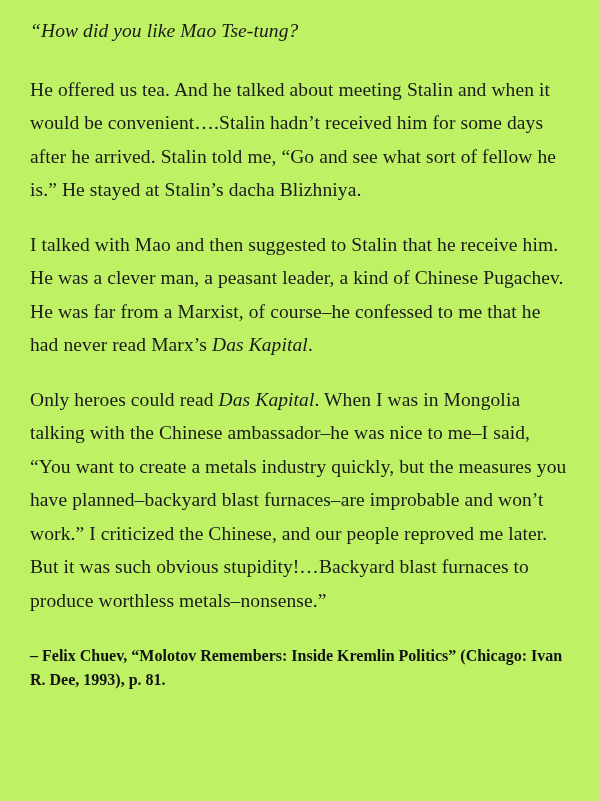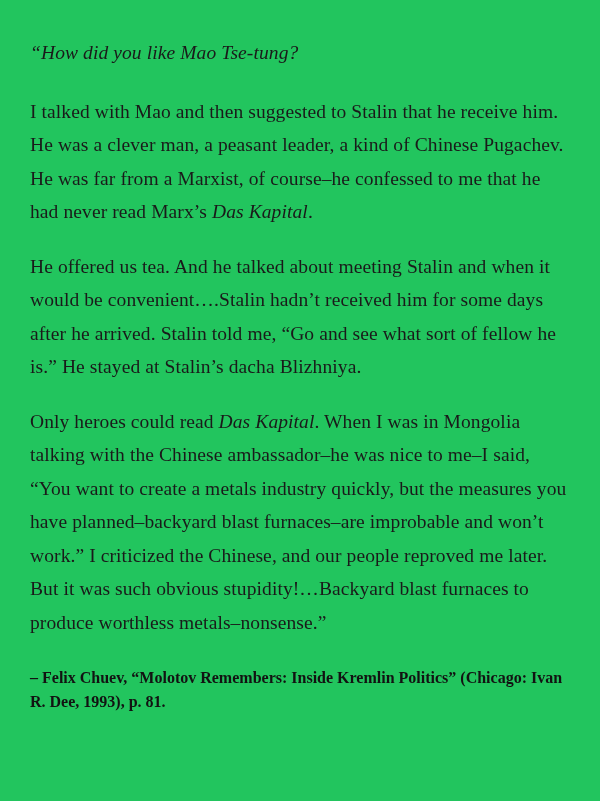--- a/index.html
+++ b/index.html
@@ -11,22 +11,22 @@
     width: 600px;
     height: 801px;
     font-family: "Liberation Serif", "DejaVu Serif", serif;
     color: #1c1c1c;
     overflow: hidden;
   }
   .page {
     box-sizing: border-box;
     width: 600px;
     height: 801px;
-    padding: 36px 30px 10px 30px;
-    background: #22c55e;
+    padding: 14px 30px 10px 30px;
+    background: #bef264;
   }
   .para {
     font-size: 19.5px;
     line-height: 1.72;
     margin: 0 0 21px 0;
     letter-spacing: 0.1px;
     color: #1a1a1a;
   }
   .para.quote-lead {
     font-style: italic;
@@ -43,21 +43,21 @@
     font-style: italic;
   }
 </style>
 </head>
 <body>
 
 <div class="page">
 
   <p class="para quote-lead">“How did you like Mao Tse-tung?</p>
 
+  <p class="para">He offered us tea. And he talked about meeting Stalin and when it would be convenient….Stalin hadn’t received him for some days after he arrived. Stalin told me, “Go and see what sort of fellow he is.” He stayed at Stalin’s dacha Blizhniya.</p>
+
   <p class="para">I talked with Mao and then suggested to Stalin that he receive him. He was a clever man, a peasant leader, a kind of Chinese Pugachev. He was far from a Marxist, of course–he confessed to me that he had never read Marx’s <em class="title">Das Kapital</em>.</p>
-
-  <p class="para">He offered us tea. And he talked about meeting Stalin and when it would be convenient….Stalin hadn’t received him for some days after he arrived. Stalin told me, “Go and see what sort of fellow he is.” He stayed at Stalin’s dacha Blizhniya.</p>
 
   <p class="para">Only heroes could read <em class="title">Das Kapital</em>. When I was in Mongolia talking with the Chinese ambassador–he was nice to me–I said, “You want to create a metals industry quickly, but the measures you have planned–backyard blast furnaces–are improbable and won’t work.” I criticized the Chinese, and our people reproved me later. But it was such obvious stupidity!…Backyard blast furnaces to produce worthless metals–nonsense.”</p>
 
   <p class="attribution">– Felix Chuev, “Molotov Remembers: Inside Kremlin Politics” (Chicago: Ivan R. Dee, 1993), p. 81.</p>
 
 </div>
 
 </body></html>

